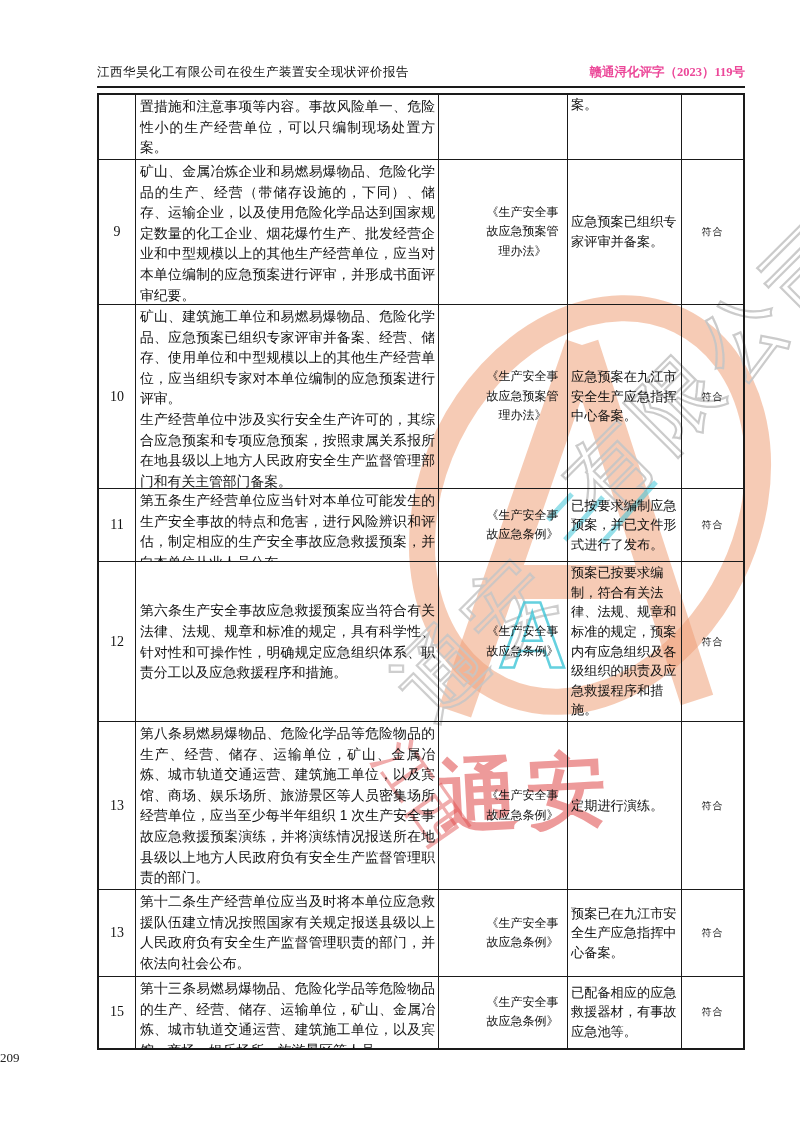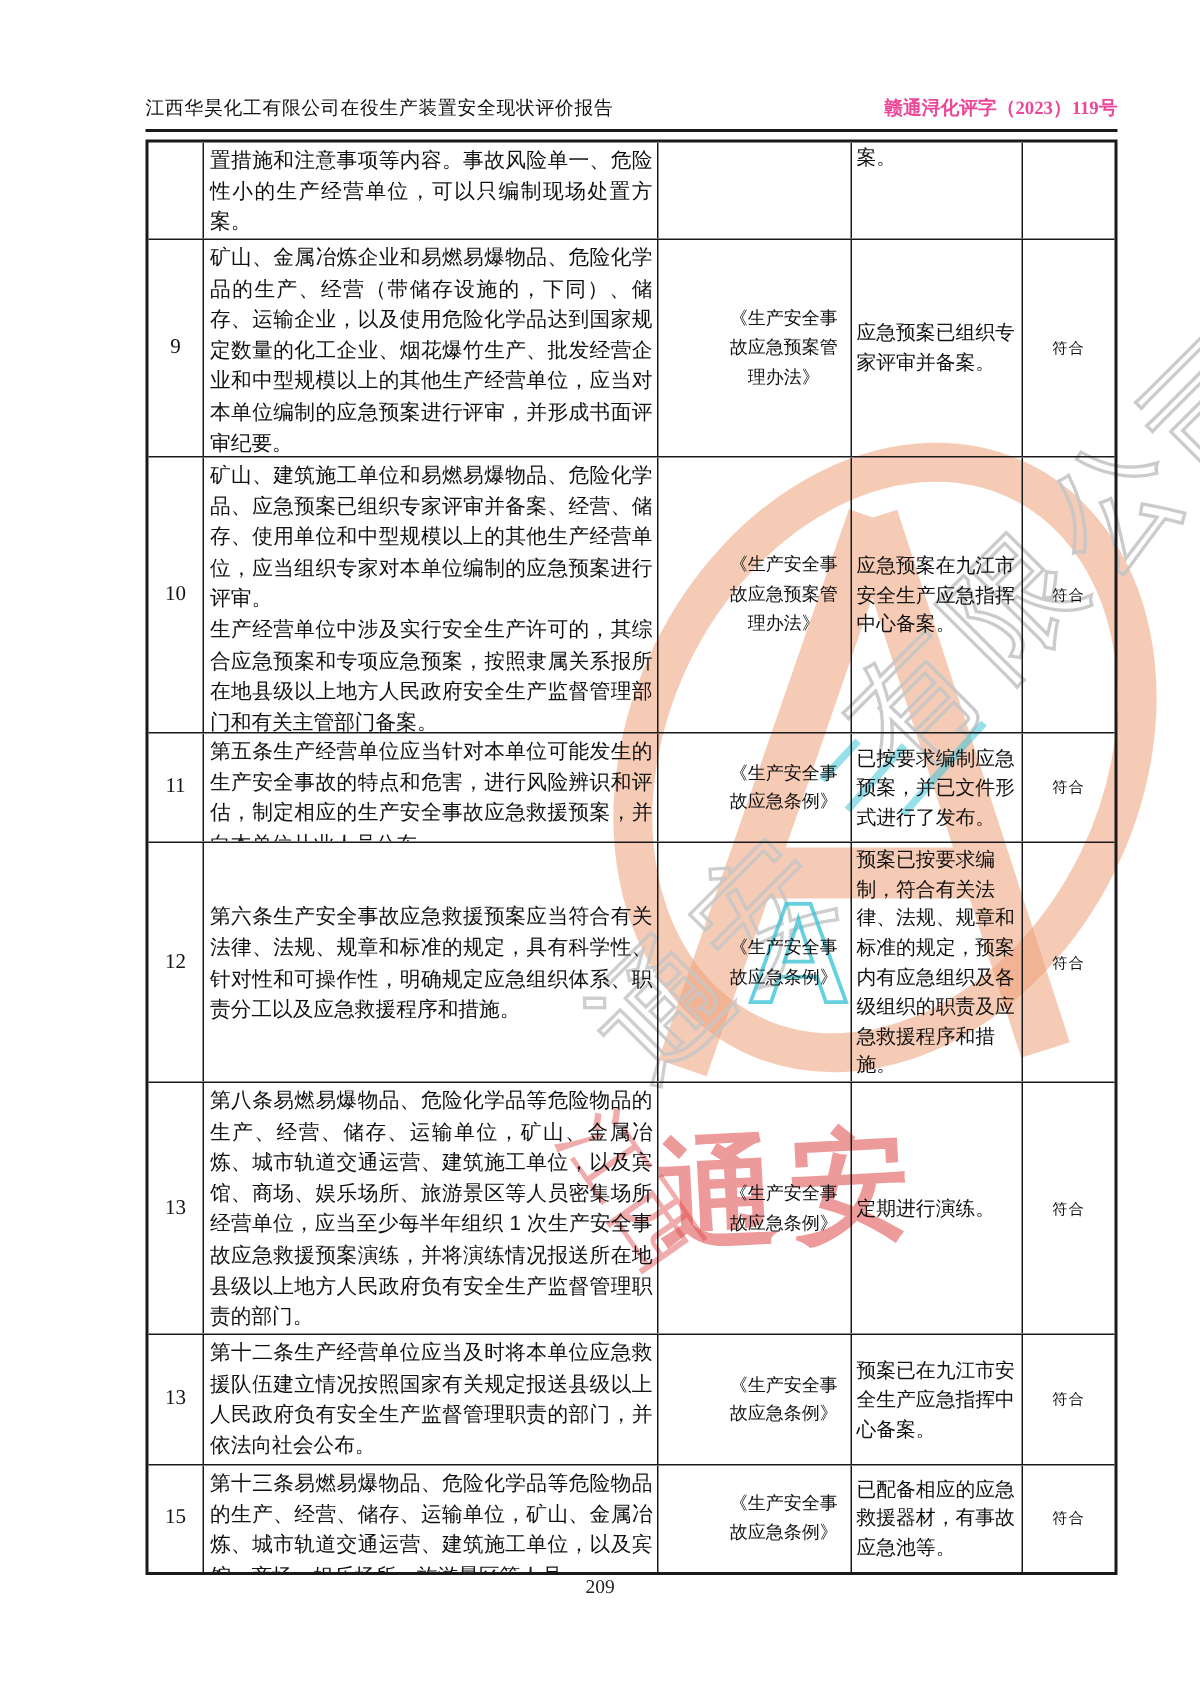--- a/index.html
+++ b/index.html
@@ -81,21 +81,21 @@
   .c-result{
     display:flex;align-items:center;justify-content:center;
     font-size:10px;letter-spacing:1px;
   }
   
   .h0{height:65px}.h1{height:145px}.h2{height:184px}.h3{height:73px}
   .h4{height:160px}.h5{height:168px}.h6{height:87px}.h7{height:70.5px}
   
   .footer-page{
     position:absolute;left:0;top:1050px;width:800px;
-    text-align:center;font-size:13px;color:#222;
+    font-size:13px;color:#222;
     font-family:"Liberation Serif","DejaVu Serif",serif;
     z-index:1;
   }
 </style>
 </head>
 <body>
 
 <div class="page">
 
   <svg class="wm" width="800" height="1131" viewBox="0 0 800 1131">

